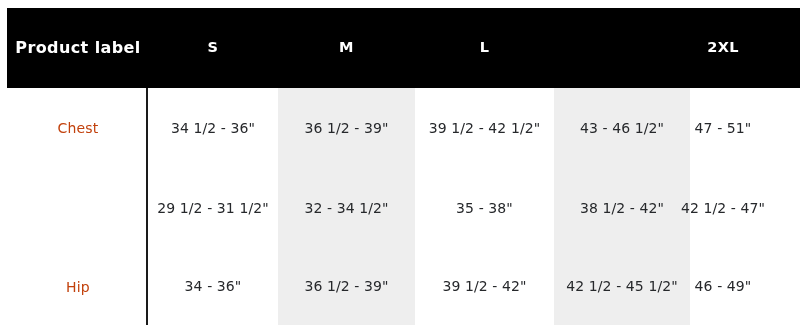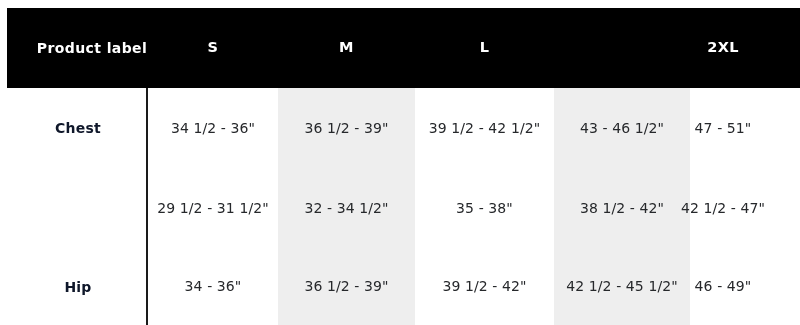--- a/index.html
+++ b/index.html
@@ -72,31 +72,31 @@
     z-index: 3;
     top: 8px;
     height: 80px;
     color: #ffffff;
     font-weight: bold;
     font-size: 14.5px;
     letter-spacing: 0.4px;
     line-height: 1.45;
   }
   .header-cell.label-head {
-    left: 24px;
+    left: 10px;
     width: 136px;
-    font-size: 14px;
+    font-size: 16px;
   }
 
   
   .row-label {
     left: 10px;
     width: 136px;
-    color: #0f172a;
-    font-weight: bold;
+    color: #c2410c;
+    font-weight: normal;
     font-size: 14px;
     letter-spacing: 0.2px;
   }
 
   
   .value-cell {
     color: #26282b;
     font-weight: normal;
     font-size: 14px;
     line-height: 1.5;

